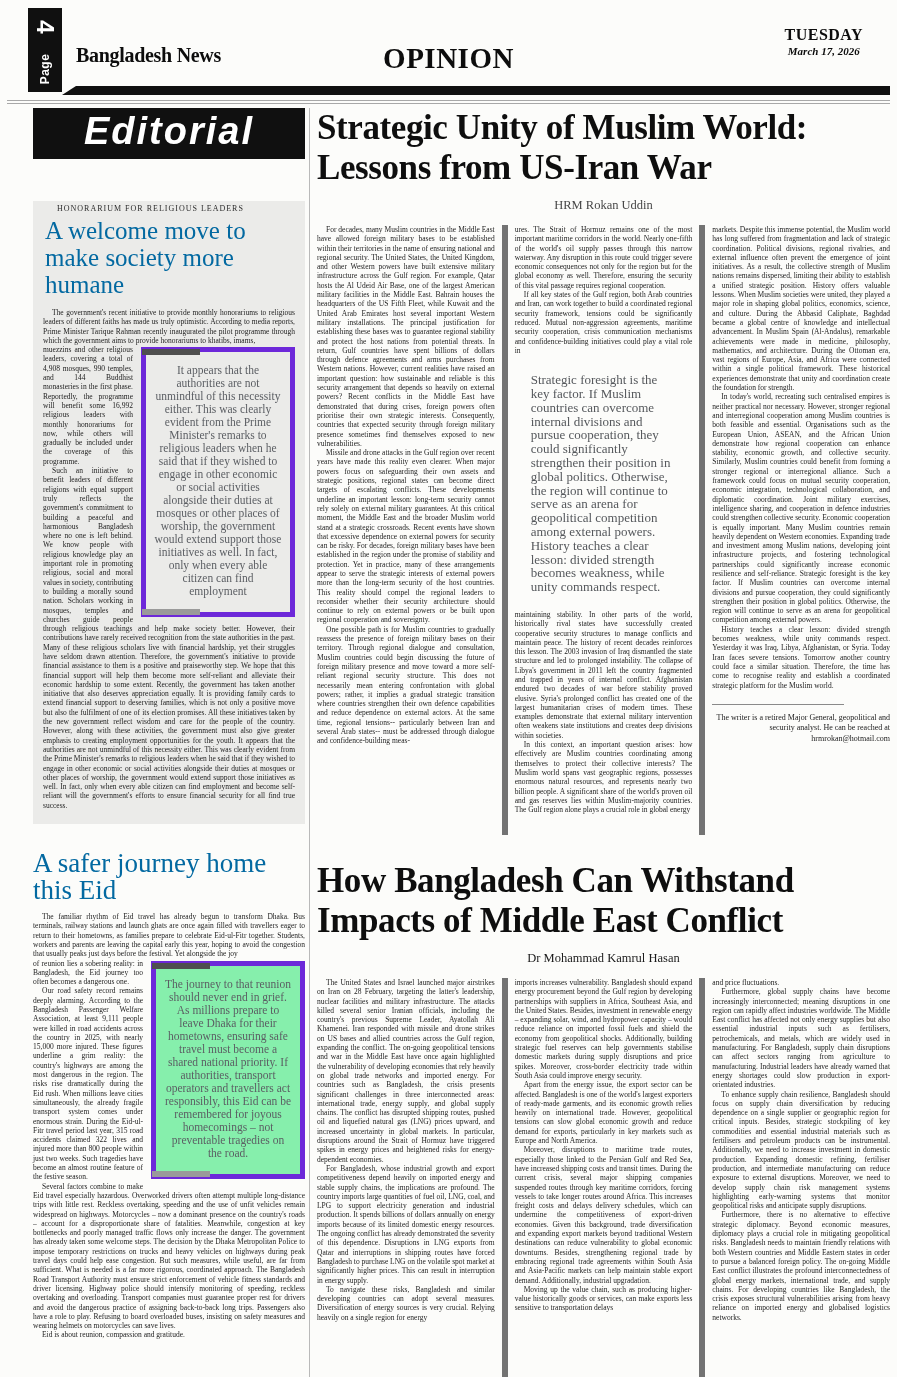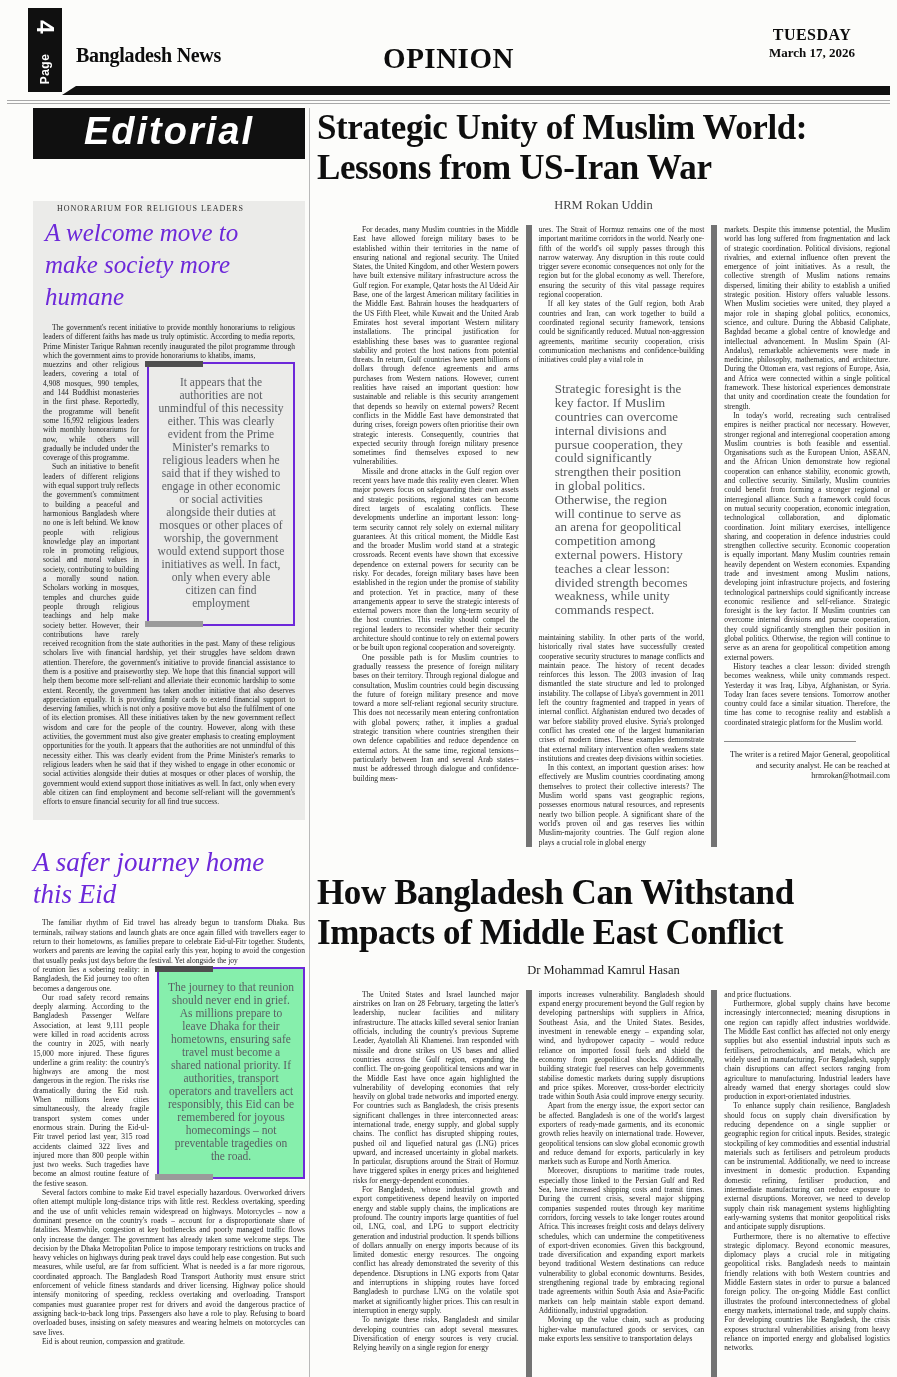--- a/index.html
+++ b/index.html
@@ -8,56 +8,56 @@
   
   .hdr{position:relative;height:104px;}
   .page-tab{position:absolute;left:28px;top:8px;width:34px;height:84px;background:#101010;color:#fff;
             display:flex;flex-direction:column;align-items:center;justify-content:flex-start;
             font-family:"Liberation Sans",sans-serif;font-weight:bold;}
   .page-tab .num{font-size:24px;line-height:26px;transform:rotate(90deg);margin-top:6px;}
   .page-tab .word{font-size:12px;letter-spacing:.5px;transform:rotate(-90deg);margin-top:22px;}
   .masthead{position:absolute;left:76px;top:44px;font-size:20px;font-weight:bold;letter-spacing:-.3px;color:#0d0d0d;}
   .section-title{position:absolute;left:0;right:0;top:42px;text-align:center;font-size:29px;font-weight:bold;
                  letter-spacing:.5px;color:#0d0d0d;}
-  .dateblock{position:absolute;right:42px;top:26px;text-align:center;color:#0d0d0d;}
+  .dateblock{position:absolute;right:34px;top:26px;text-align:center;color:#0d0d0d;}
   .dateblock .day{font-size:16px;font-weight:bold;letter-spacing:.5px;}
-  .dateblock .date{font-size:13px;font-weight:bold;margin-top:1px;}
+  .dateblock .date{font-size:11px;font-weight:bold;margin-top:1px;font-style:italic;}
   .hdr-bar{position:absolute;left:62px;right:7px;top:86px;height:9px;background:#101010;
            clip-path:polygon(14px 0,100% 0,100% 100%,0 100%);}
   .hdr-rule{position:absolute;left:7px;right:7px;top:100px;height:2px;border-top:1px solid #a8a8a8;border-bottom:1px solid #a8a8a8;}
   
   .content{display:flex;margin:4px 7px 0 33px;}
   .ed-col{width:272px;flex:none;}
   .vdivider{width:1px;background:#b9b9b9;margin:0 3px 0 4px;flex:none;}
   .right-col{flex:1;padding-left:4px;}
   
   .ed-banner{background:#101010;color:#fff;font-family:"Liberation Sans",sans-serif;font-style:italic;
              font-weight:bold;font-size:38px;letter-spacing:2px;text-align:center;padding:2px 0 6px 0;}
   .panel{background:#ebebe9;margin-top:42px;padding:1px 10px 14px 10px;}
   .kicker{font-size:8px;letter-spacing:1px;color:#2c2c2c;margin:2px 0 4px 14px;}
-  .ed-h2{font-size:25px;line-height:32px;font-weight:normal;margin:0 0 10px 2px;color:#6d28d9;font-style:italic;}
+  .ed-h2{font-size:25px;line-height:27px;font-weight:normal;margin:0 0 10px 2px;color:#0369a1;}
   .ed-h2.second{font-size:27px;margin:26px 0 8px 0;}
   .bodytext{font-size:7.5px;line-height:9.3px;text-align:justify;}
   .bodytext p{margin:0;text-indent:9px;}
   .bodytext p.cont{text-indent:0;}
   p.intro{margin:0;text-indent:9px;font-size:7.5px;line-height:9.3px;text-align:justify;}
   .wrapzone{overflow:visible;}
-  .pq-box{float:right;width:128px;margin:2px 0 4px 8px;border:2px solid #6d28d9;position:relative;
+  .pq-box{float:right;width:128px;margin:2px 0 4px 8px;border:5px solid #6d28d9;position:relative;
           padding:12px 8px 14px 8px;background:transparent;}
   .pq-box.white{background:#86efac;}
   .pq-box .bar-top{position:absolute;top:-3px;left:-4px;width:58px;height:6px;background:#4f4f4f;}
   .pq-box .bar-bot{position:absolute;bottom:-3px;left:-4px;width:58px;height:6px;background:#9a9a9a;}
   .pq-box p{margin:0;font-size:11.5px;line-height:13px;text-align:center;color:#5b5e63;text-indent:0;}
   
   .main-h1{font-size:35px;line-height:40px;font-weight:bold;letter-spacing:-.4px;margin:0;color:#0e0e0e;}
   .byline{text-align:center;font-size:12.5px;font-weight:normal;color:#474747;margin:10px 0 12px 0;}
   .byline.dark{color:#1a1a1a;}
   .cols{display:flex;}
   .col{flex:1;padding:0 7px;border-left:6px solid #737373;font-size:7.5px;line-height:9.3px;text-align:justify;}
-  .col:first-child{border-left:none;padding-left:0;margin-left:36px;}
+  .col:first-child{border-left:none;padding-left:0;}
   .col:last-child{padding-right:0;}
   .col p{margin:0;text-indent:9px;}
   .col p.cont{text-indent:0;}
   .main-cols .col{min-height:610px;}
   .second-cols .col{min-height:420px;}
   .pq-inline{margin:18px 2px 16px 2px;}
   .pq-inline p{margin:14px;font-size:13px;line-height:13.8px;text-align:left;color:#55585c;text-indent:0;}
   .bio{margin-top:14px;}
   .bio .rule{width:132px;border-top:1px solid #8a8a8a;margin:0 0 8px 0;}
   .bio p{font-size:8px;line-height:10.5px;text-indent:0;text-align:right;color:#222;}
@@ -170,21 +170,21 @@
         <div class="cols second-cols">
           <div class="col">
               <p>The United States and Israel launched major airstrikes on Iran on 28 February, targeting the latter's leadership, nuclear facilities and military infrastructure. The attacks killed several senior Iranian officials, including the country's previous Supreme Leader, Ayatollah Ali Khamenei. Iran responded with missile and drone strikes on US bases and allied countries across the Gulf region, expanding the conflict. The on-going geopolitical tensions and war in the Middle East have once again highlighted the vulnerability of developing economies that rely heavily on global trade networks and imported energy. For countries such as Bangladesh, the crisis presents significant challenges in three interconnected areas: international trade, energy supply, and global supply chains. The conflict has disrupted shipping routes, pushed oil and liquefied natural gas (LNG) prices upward, and increased uncertainty in global markets. In particular, disruptions around the Strait of Hormuz have triggered spikes in energy prices and heightened risks for energy-dependent economies.</p>
               <p>For Bangladesh, whose industrial growth and export competitiveness depend heavily on imported energy and stable supply chains, the implications are profound. The country imports large quantities of fuel oil, LNG, coal, and LPG to support electricity generation and industrial production. It spends billions of dollars annually on energy imports because of its limited domestic energy resources. The ongoing conflict has already demonstrated the severity of this dependence. Disruptions in LNG exports from Qatar and interruptions in shipping routes have forced Bangladesh to purchase LNG on the volatile spot market at significantly higher prices. This can result in interruption in energy supply.</p>
               <p>To navigate these risks, Bangladesh and similar developing countries can adopt several measures. Diversification of energy sources is very crucial. Relying heavily on a single region for energy</p>
             </div>
           <div class="col">
               <p class="cont">imports increases vulnerability. Bangladesh should expand energy procurement beyond the Gulf region by developing partnerships with suppliers in Africa, Southeast Asia, and the United States. Besides, investment in renewable energy – expanding solar, wind, and hydropower capacity – would reduce reliance on imported fossil fuels and shield the economy from geopolitical shocks. Additionally, building strategic fuel reserves can help governments stabilise domestic markets during supply disruptions and price spikes. Moreover, cross-border electricity trade within South Asia could improve energy security.</p>
               <p>Apart from the energy issue, the export sector can be affected. Bangladesh is one of the world's largest exporters of ready-made garments, and its economic growth relies heavily on international trade. However, geopolitical tensions can slow global economic growth and reduce demand for exports, particularly in key markets such as Europe and North America.</p>
               <p>Moreover, disruptions to maritime trade routes, especially those linked to the Persian Gulf and Red Sea, have increased shipping costs and transit times. During the current crisis, several major shipping companies suspended routes through key maritime corridors, forcing vessels to take longer routes around Africa. This increases freight costs and delays delivery schedules, which can undermine the competitiveness of export-driven economies. Given this background, trade diversification and expanding export markets beyond traditional Western destinations can reduce vulnerability to global economic downturns. Besides, strengthening regional trade by embracing regional trade agreements within South Asia and Asia-Pacific markets can help maintain stable export demand. Additionally, industrial upgradation.</p>
-              <p>Moving up the value chain, such as producing higher-value manufactured goods or services, can make exports less sensitive to transportation delays</p>
+              <p>Moving up the value chain, such as producing higher-value historically goods or services, can make exports less sensitive to transportation delays</p>
             </div>
           <div class="col">
               <p class="cont">and price fluctuations.</p>
               <p>Furthermore, global supply chains have become increasingly interconnected; meaning disruptions in one region can rapidly affect industries worldwide. The Middle East conflict has affected not only energy supplies but also essential industrial inputs such as fertilisers, petrochemicals, and metals, which are widely used in manufacturing. For Bangladesh, supply chain disruptions can affect sectors ranging from agriculture to manufacturing. Industrial leaders have already warned that energy shortages could slow production in export-orientated industries.</p>
               <p>To enhance supply chain resilience, Bangladesh should focus on supply chain diversification by reducing dependence on a single supplier or geographic region for critical inputs. Besides, strategic stockpiling of key commodities and essential industrial materials such as fertilisers and petroleum products can be instrumental. Additionally, we need to increase investment in domestic production. Expanding domestic refining, fertiliser production, and intermediate manufacturing can reduce exposure to external disruptions. Moreover, we need to develop supply chain risk management systems highlighting early-warning systems that monitor geopolitical risks and anticipate supply disruptions.</p>
               <p>Furthermore, there is no alternative to effective strategic diplomacy. Beyond economic measures, diplomacy plays a crucial role in mitigating geopolitical risks. Bangladesh needs to maintain friendly relations with both Western countries and Middle Eastern states in order to pursue a balanced foreign policy. The on-going Middle East conflict illustrates the profound interconnectedness of global energy markets, international trade, and supply chains. For developing countries like Bangladesh, the crisis exposes structural vulnerabilities arising from heavy reliance on imported energy and globalised logistics networks.</p>
             </div>
         </div>
       </article>
 

